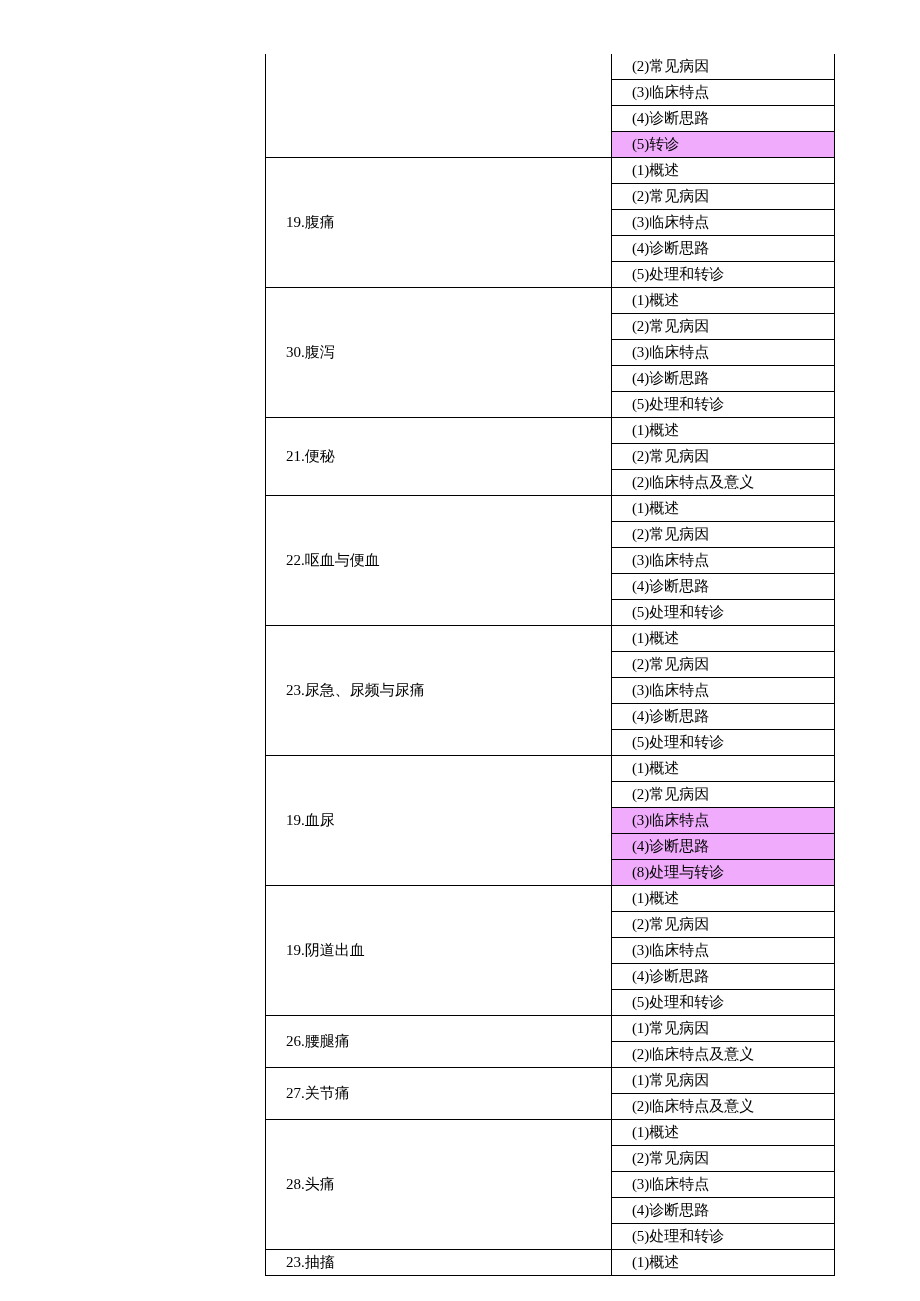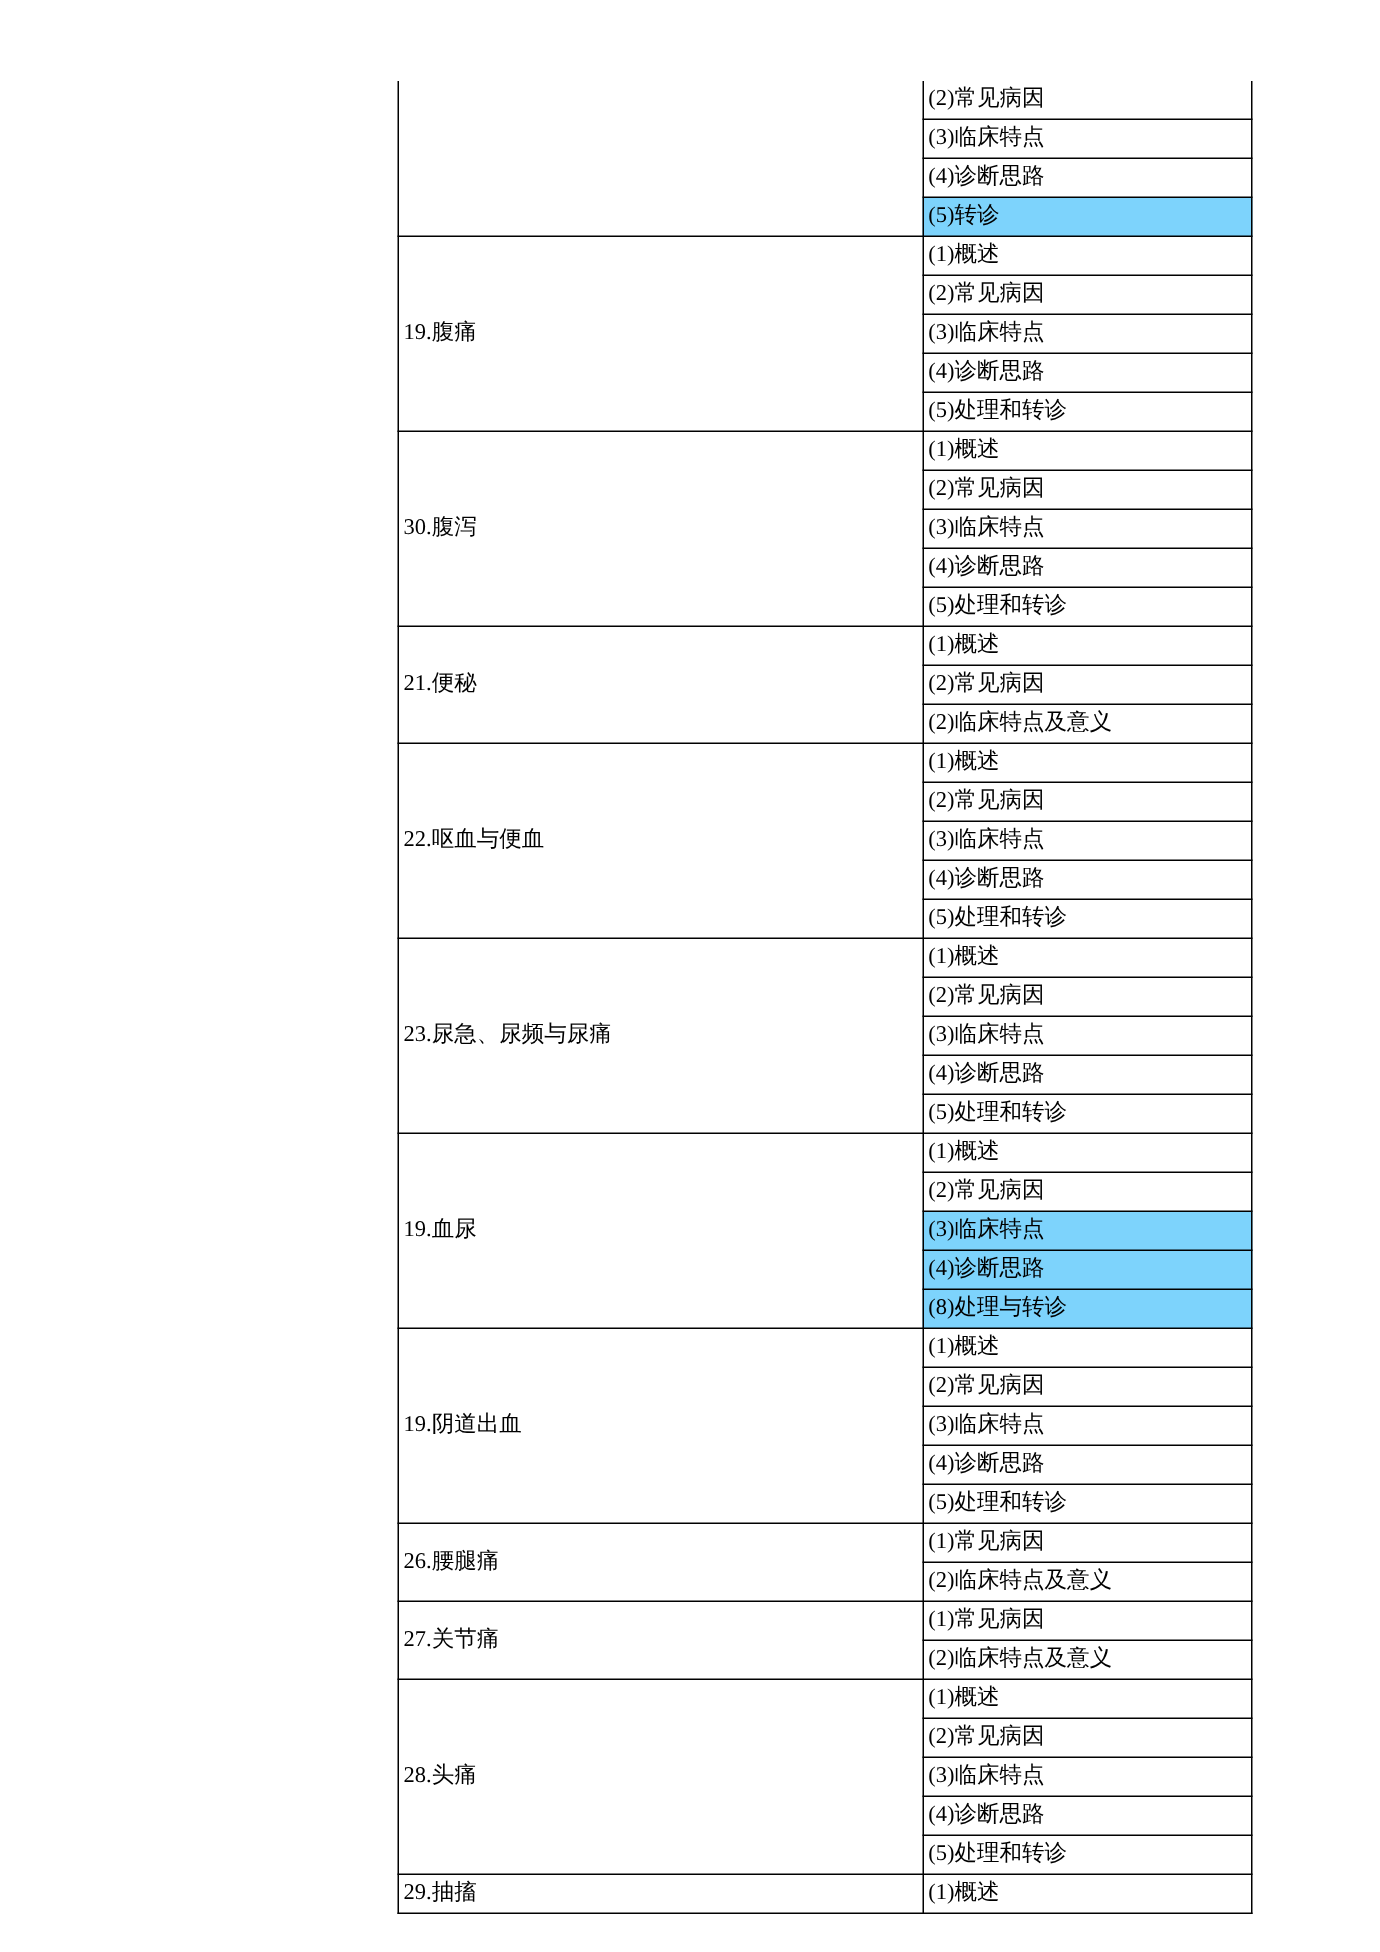--- a/index.html
+++ b/index.html
@@ -16,38 +16,38 @@
     padding-top: 54px;
     box-sizing: border-box;
   }
   table {
     border-collapse: collapse;
     width: 570px;
     margin-left: 265px;
   }
   td {
     border: 1px solid #000;
-    padding: 2px 4px 2px 3px;
+    padding: 2px 4px 2px 20px;
     height: 21px;
     vertical-align: middle;
     line-height: 1.15;
   }
   td.left-col {
     width: 340px;
     border-top: none;
     margin-left: 41px;
   }
   td.left-col.has-top {
     border-top: 1px solid #000;
   }
   td.right-col {
     width: 210px;
   }
   td.hl {
-    background: #7dd3fc;
+    background: #f0abfc;
   }
   
   table tr:first-child td.right-col {
     border-top: none;
   }
 </style>
 </head>
 <body>
 
 <div class="page">
@@ -196,18 +196,18 @@
         <tr>
           <td class="right-col">(3)临床特点</td>
         </tr>
         <tr>
           <td class="right-col">(4)诊断思路</td>
         </tr>
         <tr>
           <td class="right-col">(5)处理和转诊</td>
         </tr>
         <tr>
-          <td class="left-col has-top" rowspan="1">29.抽搐</td>
+          <td class="left-col has-top" rowspan="1">23.抽搐</td>
           <td class="right-col">(1)概述</td>
         </tr>
       </tbody>
   </table>
 </div>
 
 </body></html>

